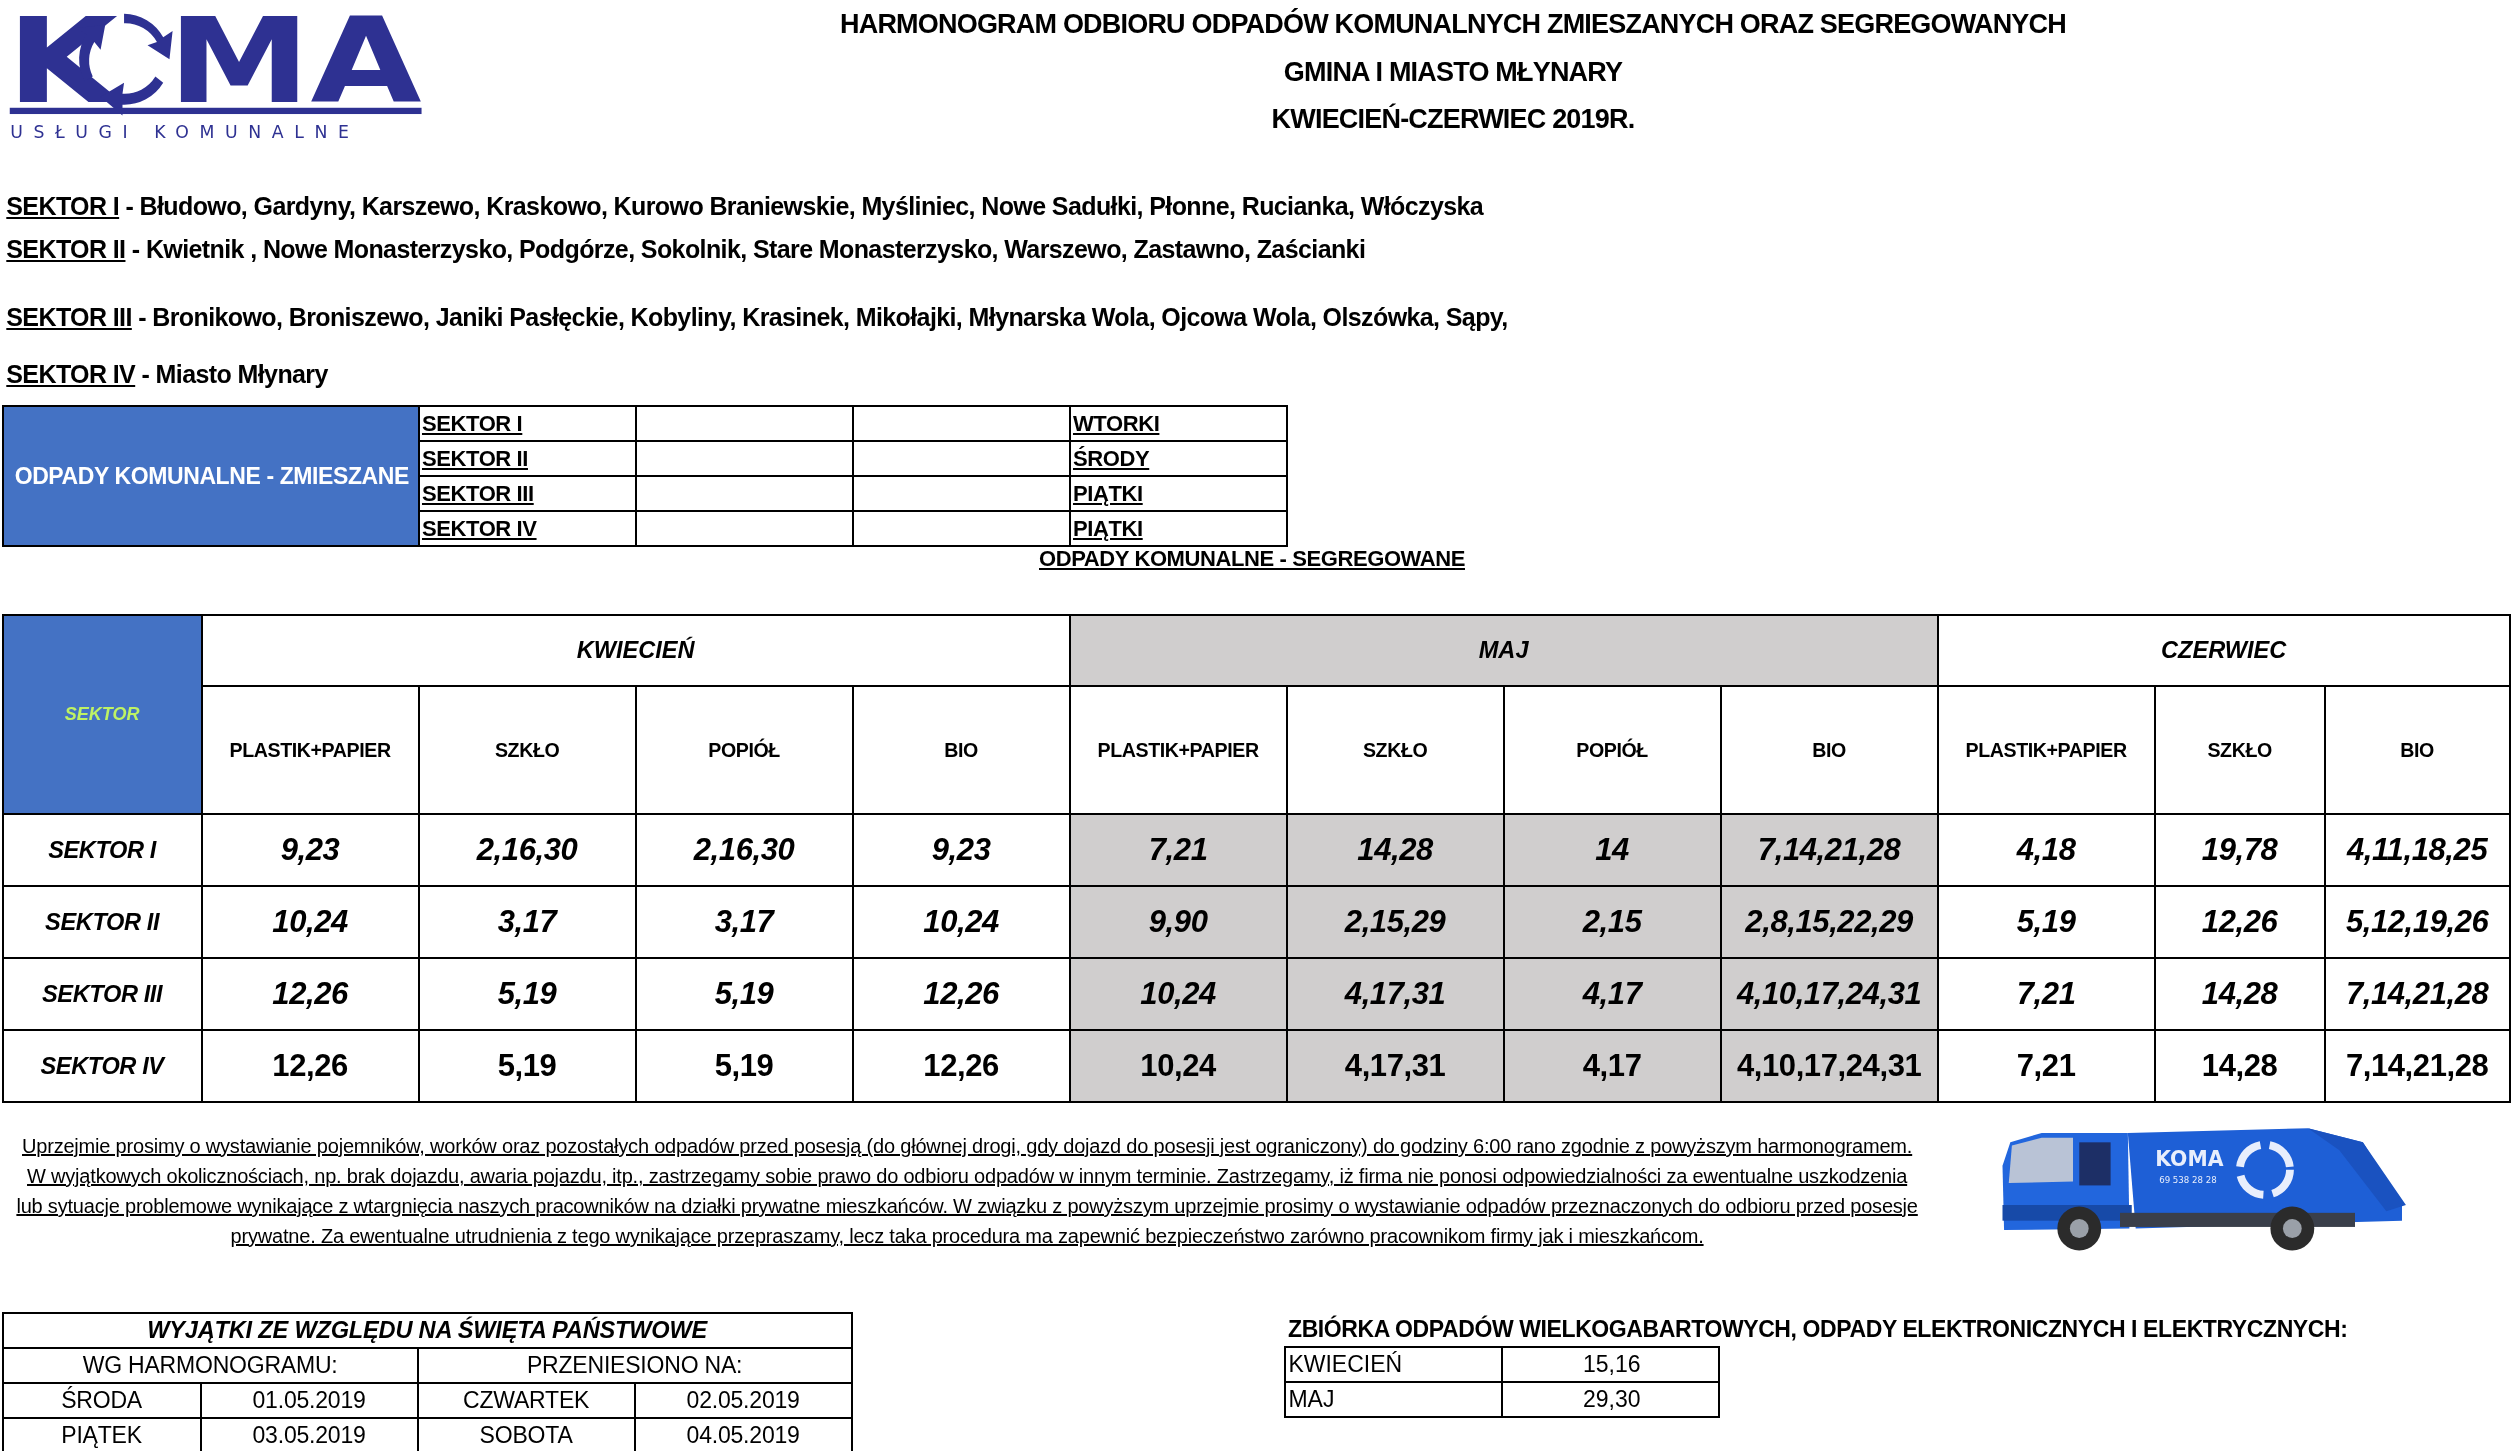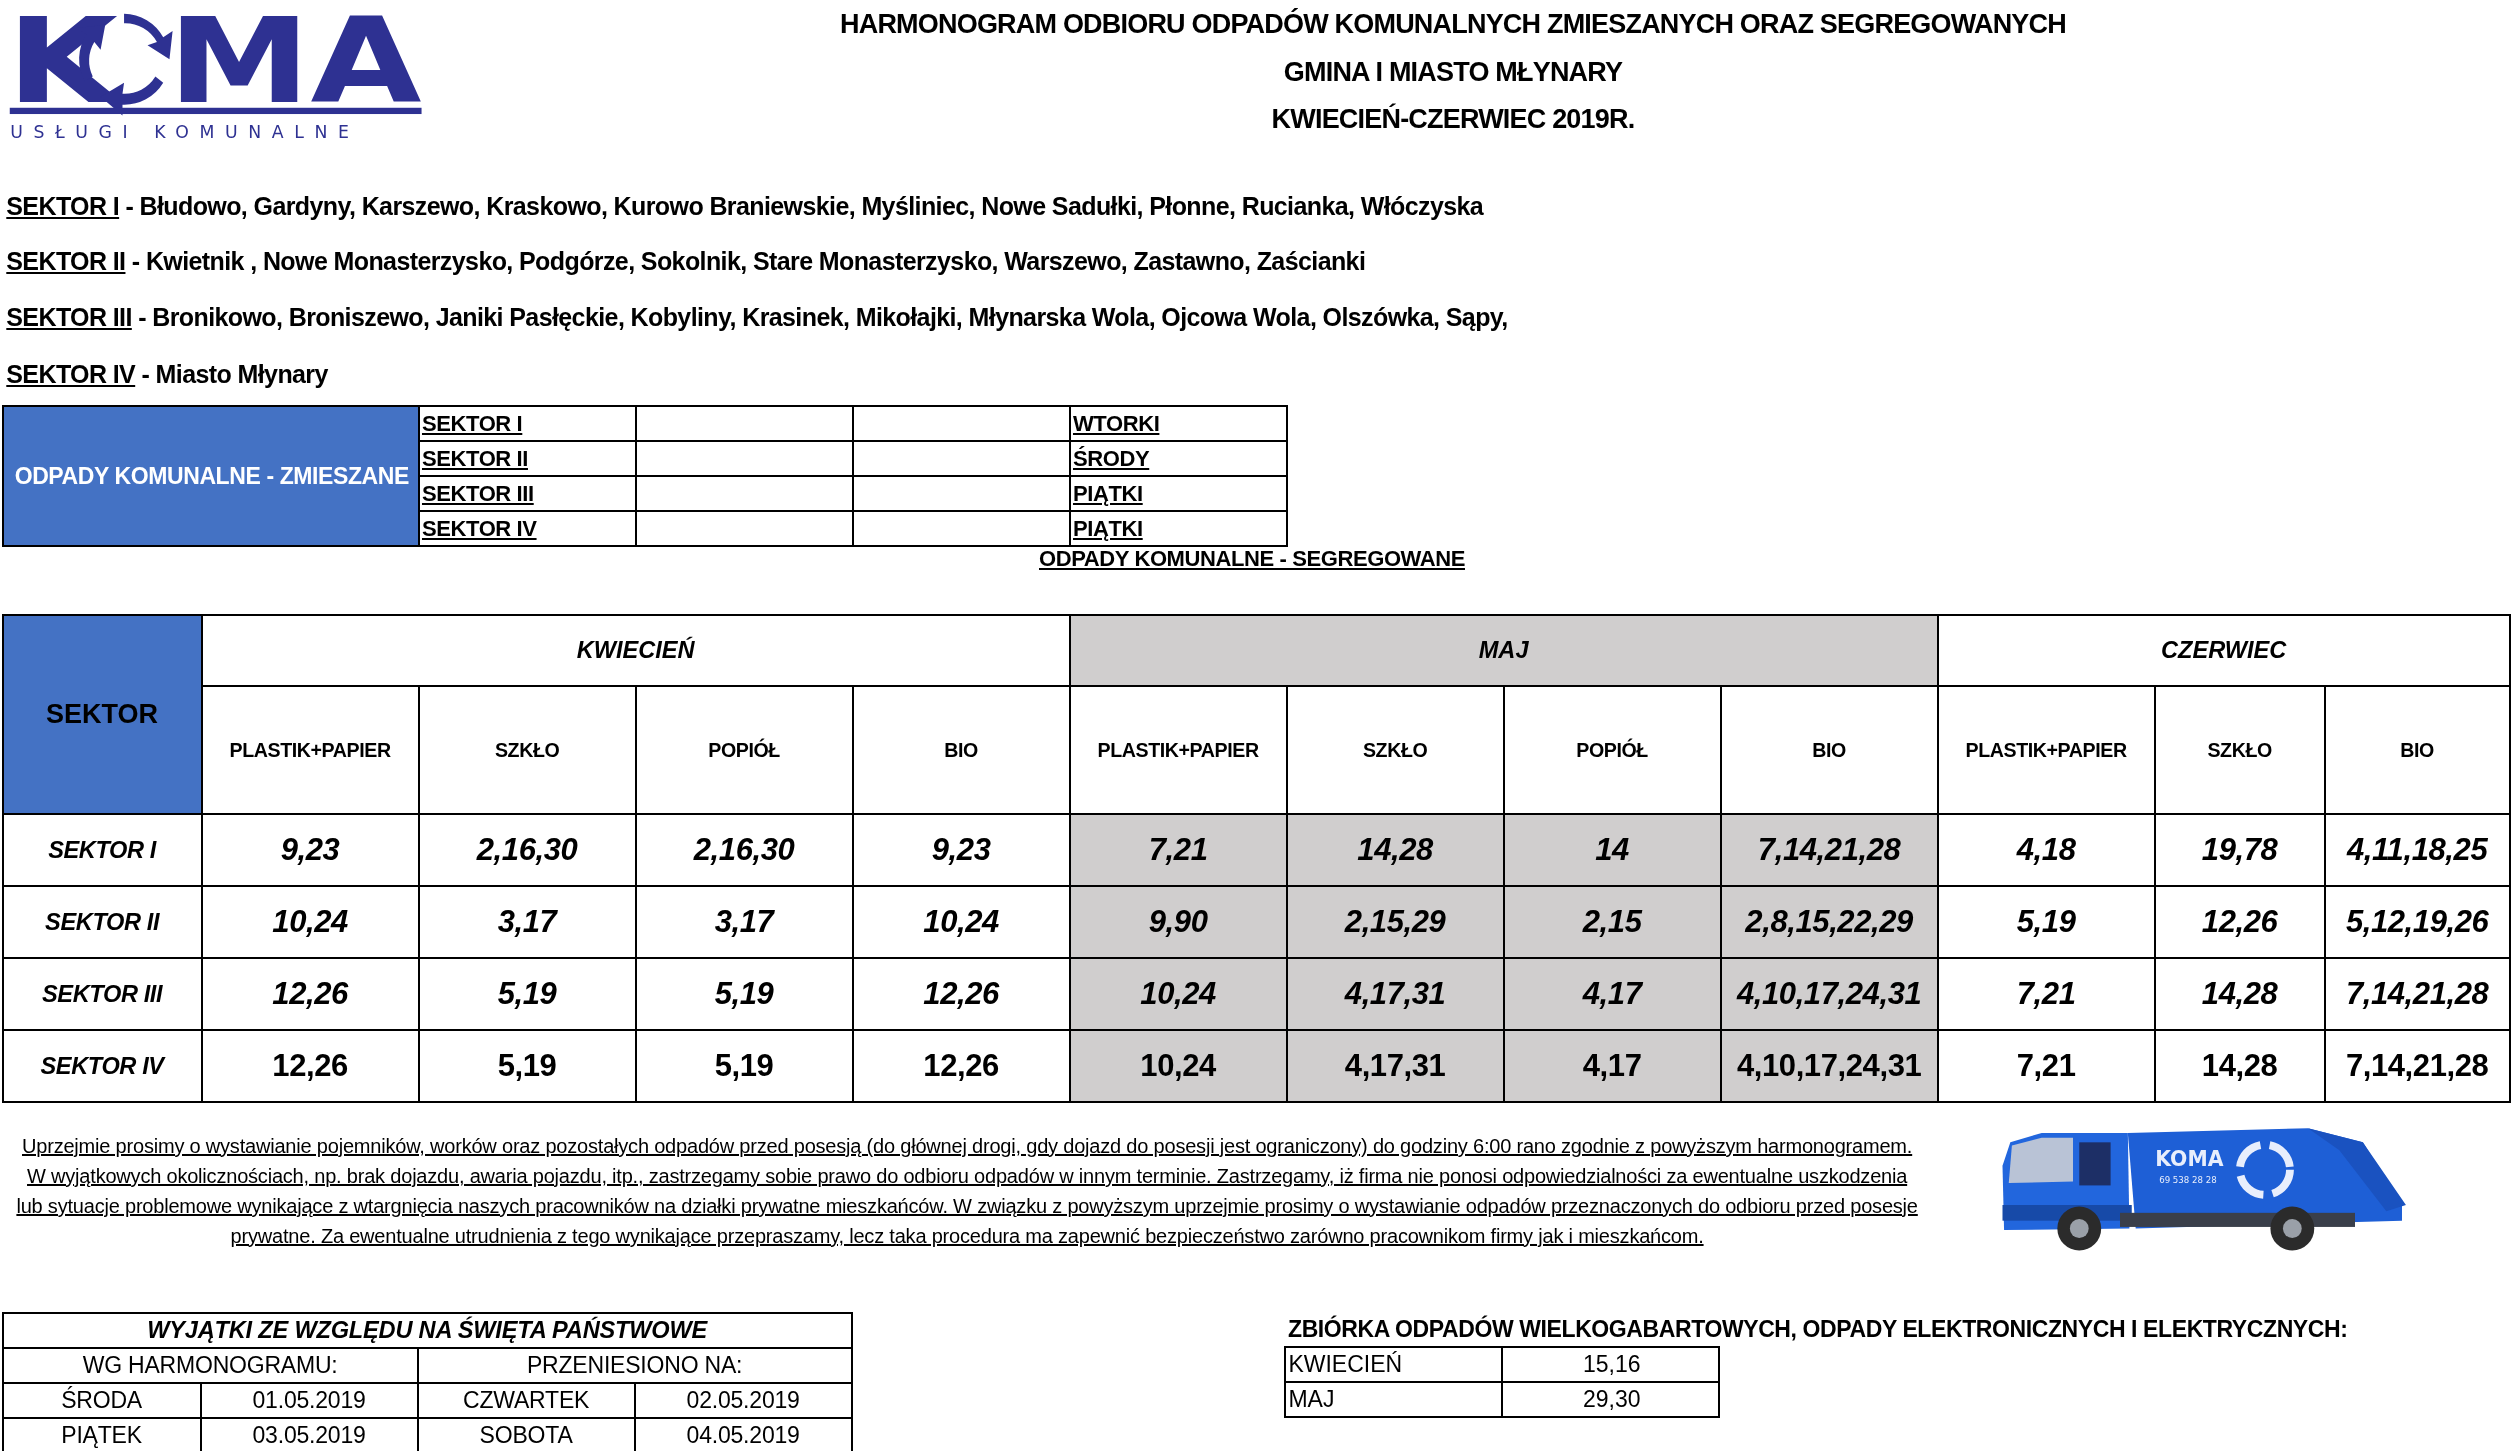--- a/index.html
+++ b/index.html
@@ -23,21 +23,21 @@
   
   .mixed { left: 1.6px; top: 405px; }
   .mixed td { height: 35px; font-weight: bold; font-size: 22px; padding-left: 2.4px; text-decoration: underline; letter-spacing: -0.4px; }
   .mixed td.blue { background: #4472c4; color: #fff; text-decoration: none; text-align: center; font-size: 23px; width: 416px; }
 
   .seg-title { left: 1039px; top: 546px; font-weight: bold; font-size: 22px; text-decoration: underline; letter-spacing: -0.4px; }
 
   
   .sched { left: 1.6px; top: 614px; width: 2509px; table-layout: fixed; }
   .sched td { text-align: center; font-weight: bold; }
-  .sched .blue { background: #4472c4; color: #000000; font-size: 27px; }
+  .sched .blue { background: #4472c4; color: #bef264; font-style: italic; font-size: 18px; }
   .sched .month { font-style: italic; font-size: 23.6px; height: 71px; }
   .sched .sub { font-size: 19.6px; height: 128px; letter-spacing: -0.4px; }
   .sched .gray { background: #d0cece; }
   .sched .rowlab { font-style: italic; font-size: 23.6px; height: 72px; letter-spacing: -0.4px; }
   .sched .val { font-size: 31px; height: 72px; letter-spacing: -0.4px; margin-left: 20px; }
   .sched .val.it { font-style: italic; }
 
   .notice { left: 3.1px; top: 1131px; width: 1928px; text-align: center; font-size: 20px; line-height: 30px; letter-spacing: -0.2px; text-decoration: underline; }
 
   
@@ -69,21 +69,21 @@
   <div class="logo-sub">USŁUGI KOMUNALNE</div>
 </div>
 
 <div class="abs title" style="top:9.4px;">HARMONOGRAM ODBIORU ODPADÓW KOMUNALNYCH ZMIESZANYCH ORAZ SEGREGOWANYCH</div>
 <div class="abs title" style="top:57px;">GMINA I MIASTO MŁYNARY</div>
 <div class="abs title" style="top:104px;">KWIECIEŃ-CZERWIEC 2019R.</div>
 
 <div class="abs sector-line" style="top:192px;text-align:right;">
   <span class="lbl">SEKTOR I</span><span> - Błudowo, Gardyny, Karszewo, Kraskowo, Kurowo Braniewskie, Myśliniec, Nowe Sadułki, Płonne, Rucianka, Włóczyska</span>
 </div>
-<div class="abs sector-line" style="top:247px;">
+<div class="abs sector-line" style="top:235px;">
   <span class="lbl">SEKTOR II</span><span> - Kwietnik , Nowe Monasterzysko, Podgórze, Sokolnik, Stare Monasterzysko, Warszewo, Zastawno, Zaścianki</span>
 </div>
 <div class="abs sector-line" style="top:303px;">
   <span class="lbl">SEKTOR III</span><span> - Bronikowo, Broniszewo, Janiki Pasłęckie, Kobyliny, Krasinek, Mikołajki, Młynarska Wola, Ojcowa Wola, Olszówka, Sąpy,</span>
 </div>
 <div class="abs sector-line" style="top:360px;">
   <span class="lbl">SEKTOR IV</span><span> - Miasto Młynary</span>
 </div>
 
 <table class="mixed">

